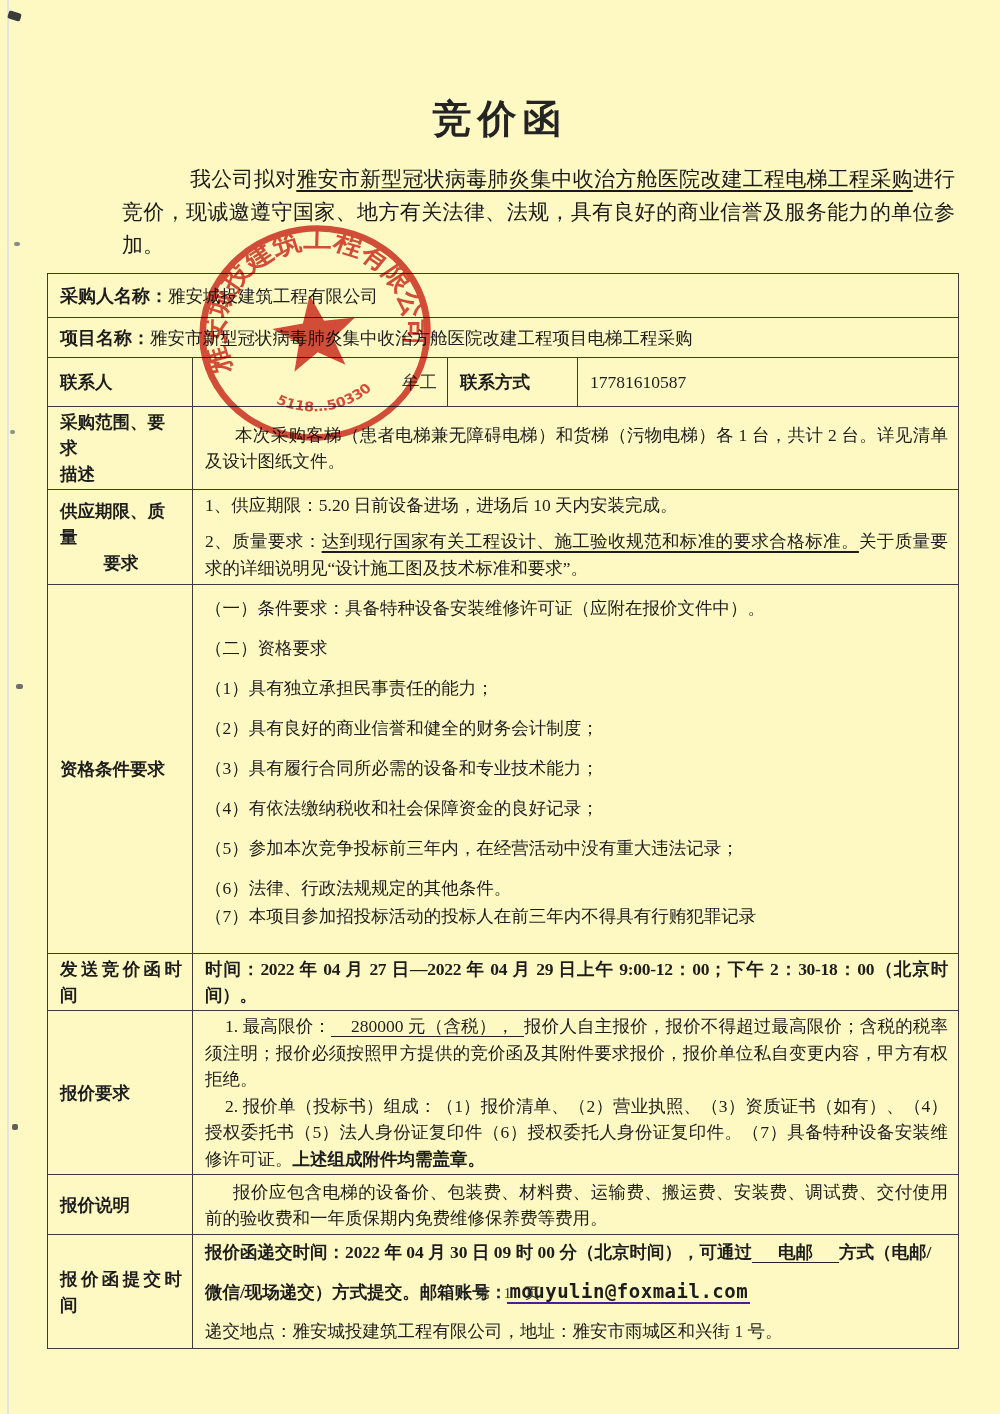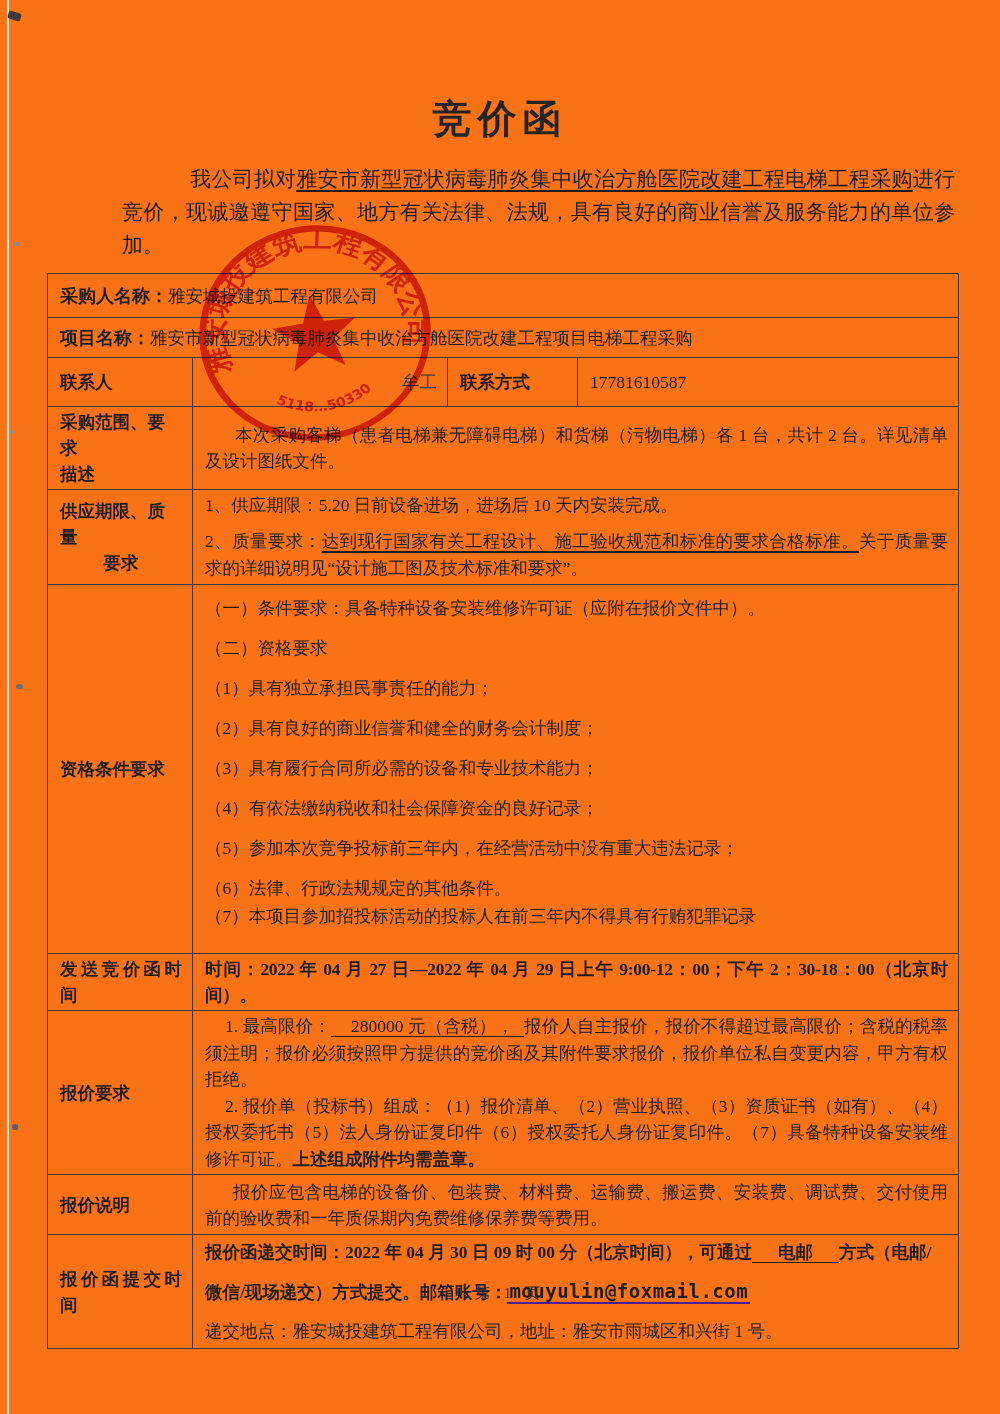--- a/index.html
+++ b/index.html
@@ -1,17 +1,17 @@
 <!DOCTYPE html>
 <html><head>
 <meta charset="utf-8">
 <style>
   html,body{margin:0;padding:0;background:#ffffff;}
   .page{
-    position:relative;width:1000px;height:1414px;background:#f97316;
+    position:relative;width:1000px;height:1414px;background:#fef9c3;
     font-family:"Liberation Serif","DejaVu Serif",serif;color:#1d1d1d;overflow:hidden;
   }
   
   .edge-line{position:absolute;left:7px;top:0;width:2px;height:1414px;background:#e4e4e2;}
   .speck{position:absolute;background:#4a4a4a;border-radius:2px;}
   .sp1{left:8px;top:12px;width:13px;height:8px;transform:rotate(18deg);background:#3c3c3c;}
   .sp2{left:14px;top:242px;width:6px;height:4px;background:#8a8a8a;}
   .sp3{left:10px;top:430px;width:5px;height:4px;background:#909090;}
   .sp4{left:16px;top:684px;width:7px;height:5px;background:#6f6f6f;}
   .sp5{left:12px;top:1124px;width:6px;height:6px;background:#606060;}

